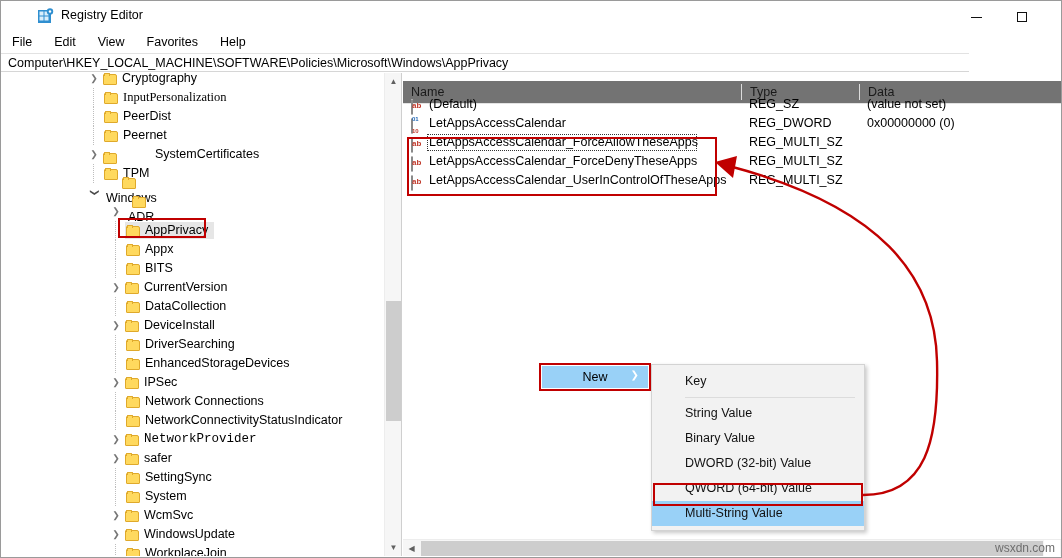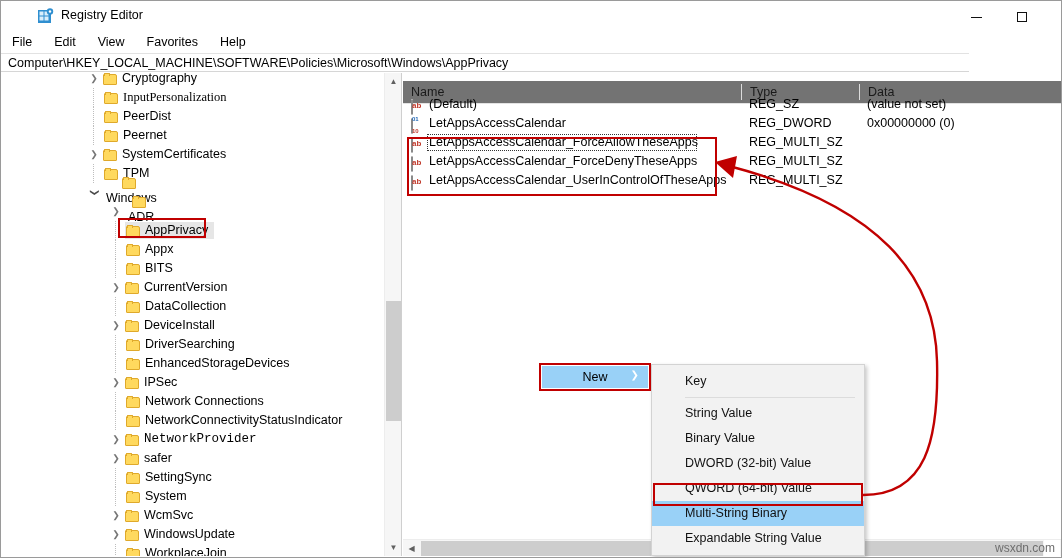--- a/index.html
+++ b/index.html
@@ -171,21 +171,21 @@
             <span style="display: inline-block; width: 84px; min-width: 84px; height: 19px;"></span>
             <span class="chev" style="border-left: 1px dotted rgb(189, 189, 189); height: 19px; margin-left: 7px; width: 9px; min-width: 9px;"></span>
             <span style="display: inline-flex; align-items: center;">
               <span class="folder"></span>
               <span class="tlabel">Peernet</span>
             </span>
           </div>
           <div class="trow">
             <span style="display: inline-block; width: 84px; min-width: 84px; height: 19px;"></span>
             <span class="chev">❯</span>
-            <span style="display: inline-flex; align-items: center;">
+            <span style="display: inline-flex; align-items: flex-end; gap: 33px;">
               <span class="folder"></span>
               <span class="tlabel">SystemCertificates</span>
             </span>
           </div>
           <div class="trow">
             <span style="display: inline-block; width: 84px; min-width: 84px; height: 19px;"></span>
             <span class="chev" style="border-left: 1px dotted rgb(189, 189, 189); height: 19px; margin-left: 7px; width: 9px; min-width: 9px;"></span>
             <span style="display: inline-flex; align-items: center;">
               <span class="folder"></span>
               <span class="tlabel">TPM</span>
@@ -388,22 +388,21 @@
     <span class="sub">❯</span>
   </div>
 
   <div class="ctx-menu" id="ctx-menu">
       <div class="ctx-item">Key</div>
       <div class="ctx-sep"></div>
       <div class="ctx-item">String Value</div>
       <div class="ctx-item">Binary Value</div>
       <div class="ctx-item">DWORD (32-bit) Value</div>
       <div class="ctx-item">QWORD (64-bit) Value</div>
-      <div class="ctx-item sel">Multi-String Binary</div>
-      <div class="ctx-item">Expandable String Value</div>
+      <div class="ctx-item sel">Multi-String Value</div>
     </div>
 
   <div class="rbox" style="left:117px;top:217px;width:88px;height:20px;"></div>
   <div class="rbox" style="left:406px;top:136px;width:310px;height:59px;"></div>
   <div class="rbox" style="left:538px;top:362px;width:112px;height:28px;"></div>
   <div class="rbox" style="left:652px;top:482px;width:210px;height:23px;"></div>
 
   <svg class="anno-svg">
     <path d="M 862 494 C 925 494 938 440 936 360 C 934 275 880 205 728 165" fill="none" stroke="#c00000" stroke-width="2.4" stroke-linecap="round"></path>
     <polygon points="714,161 736,155 732,177" fill="#c00000"></polygon>

